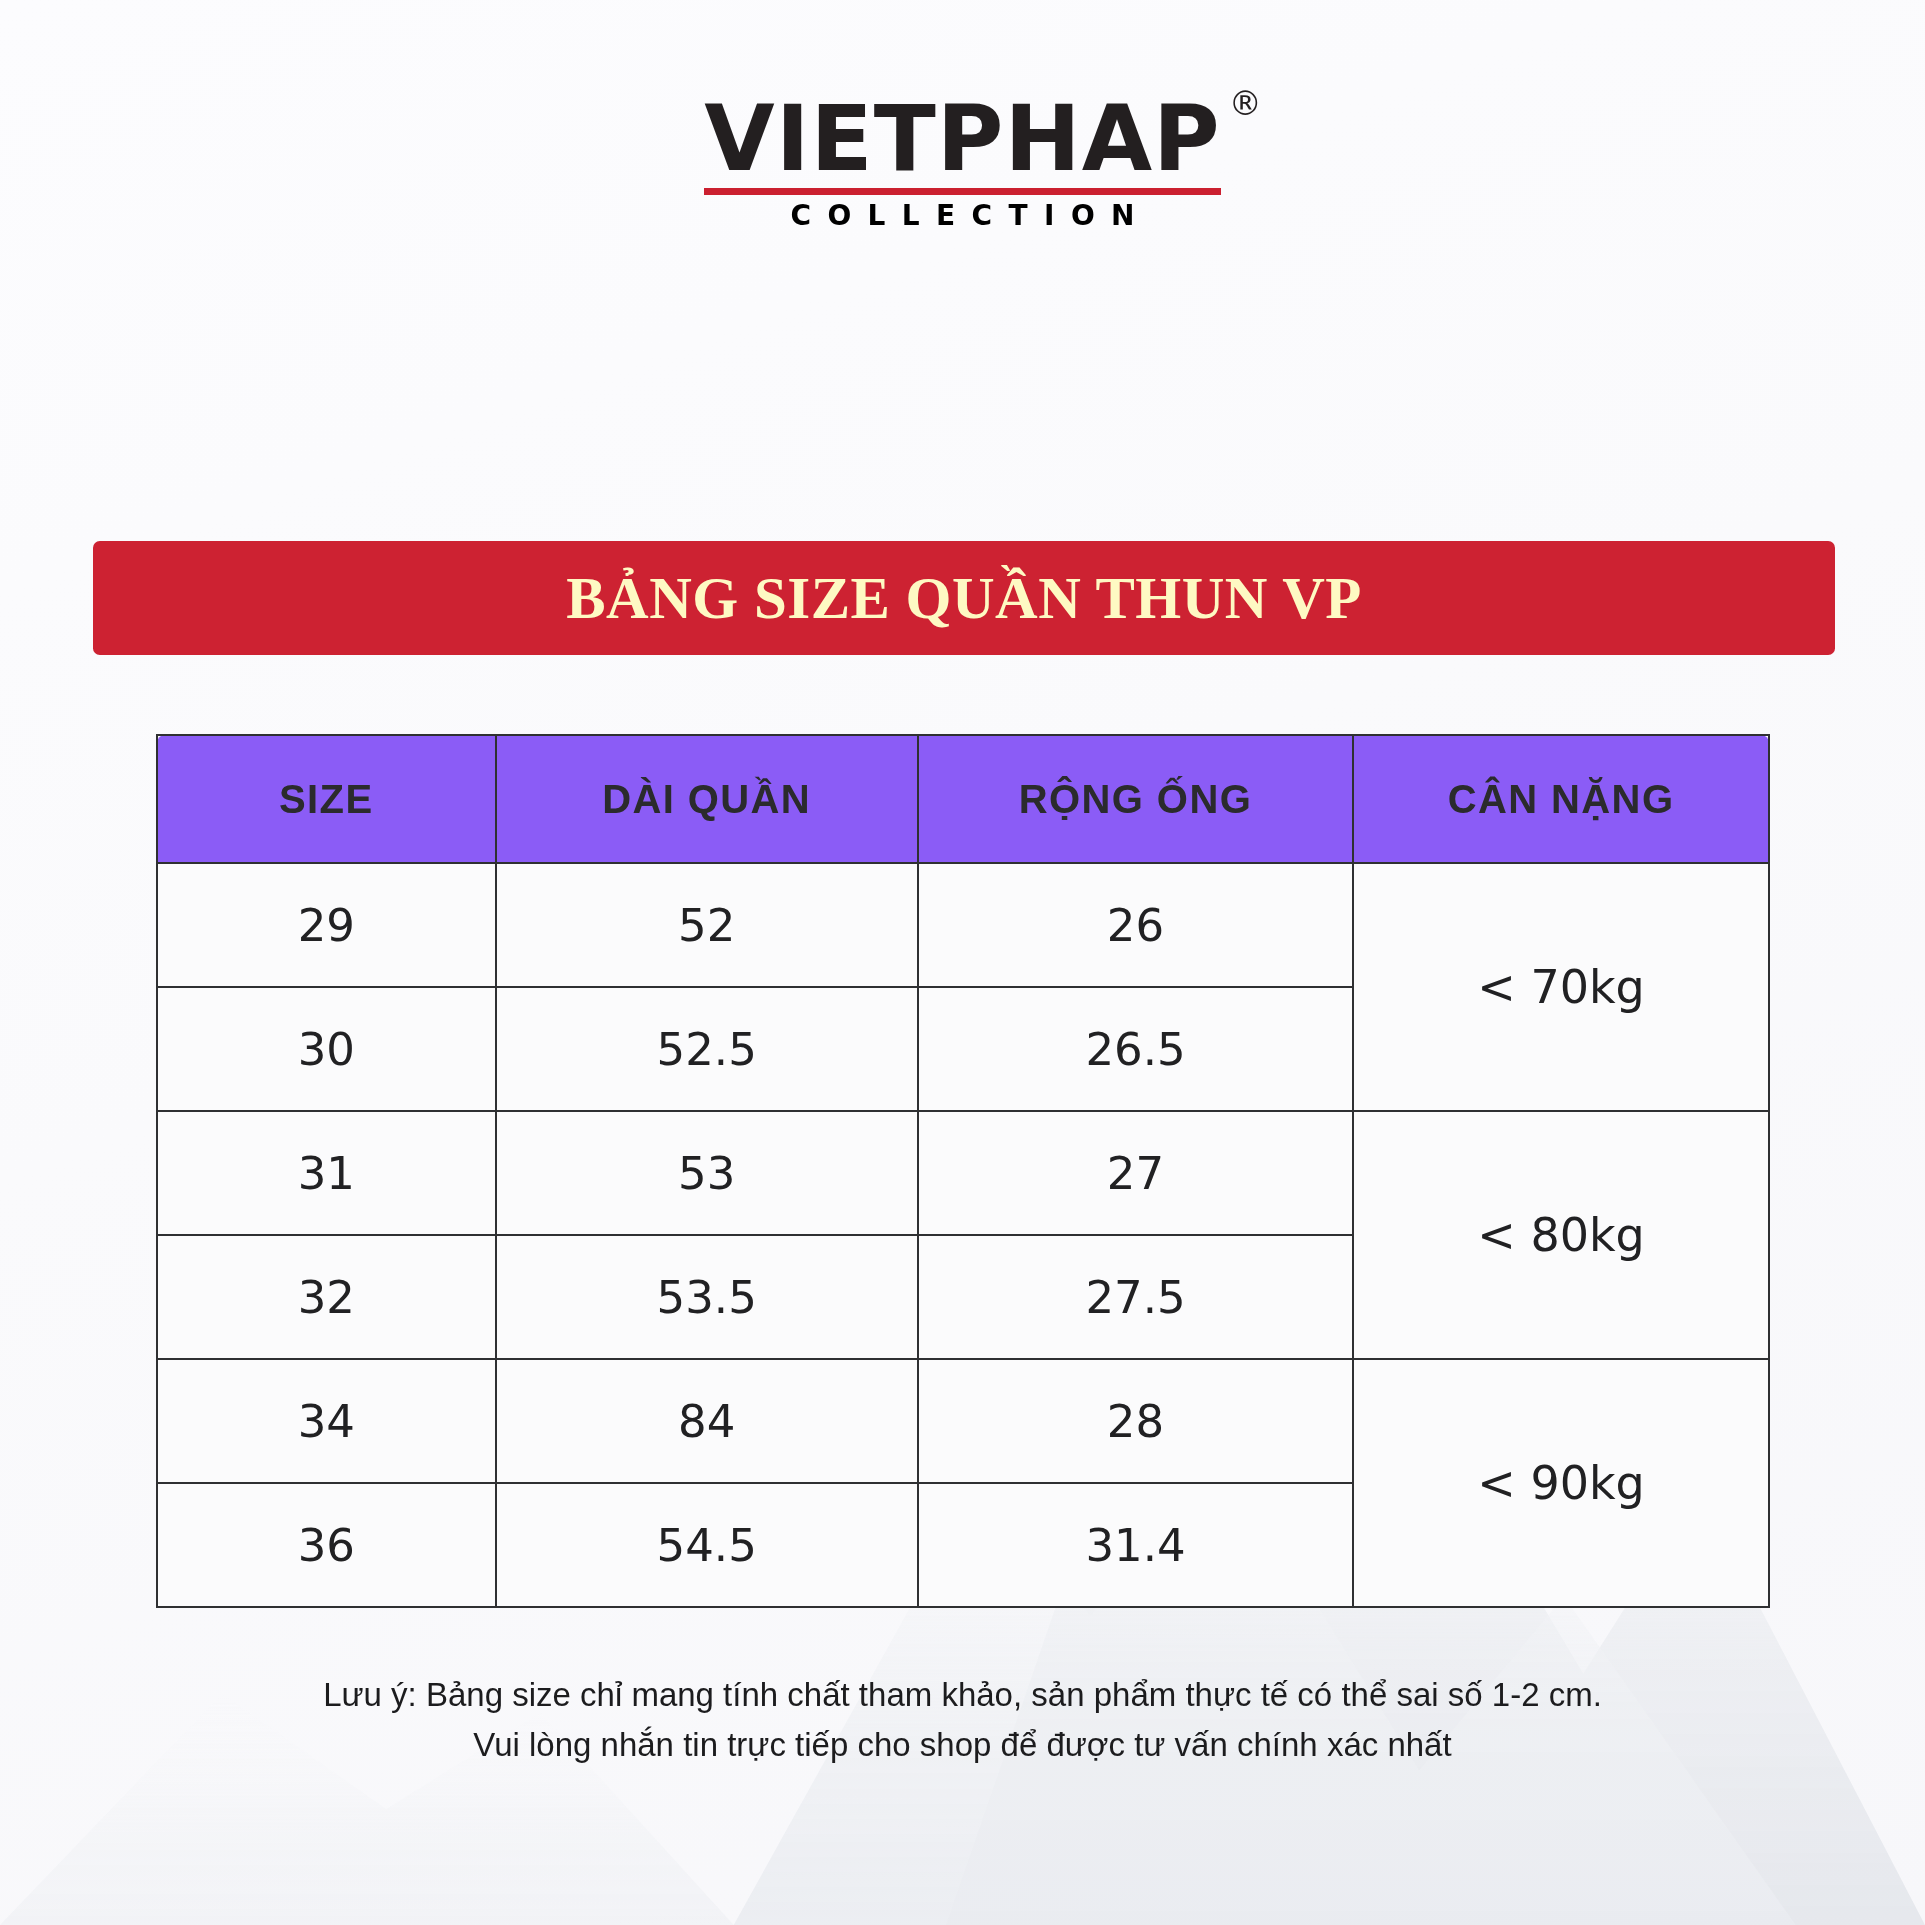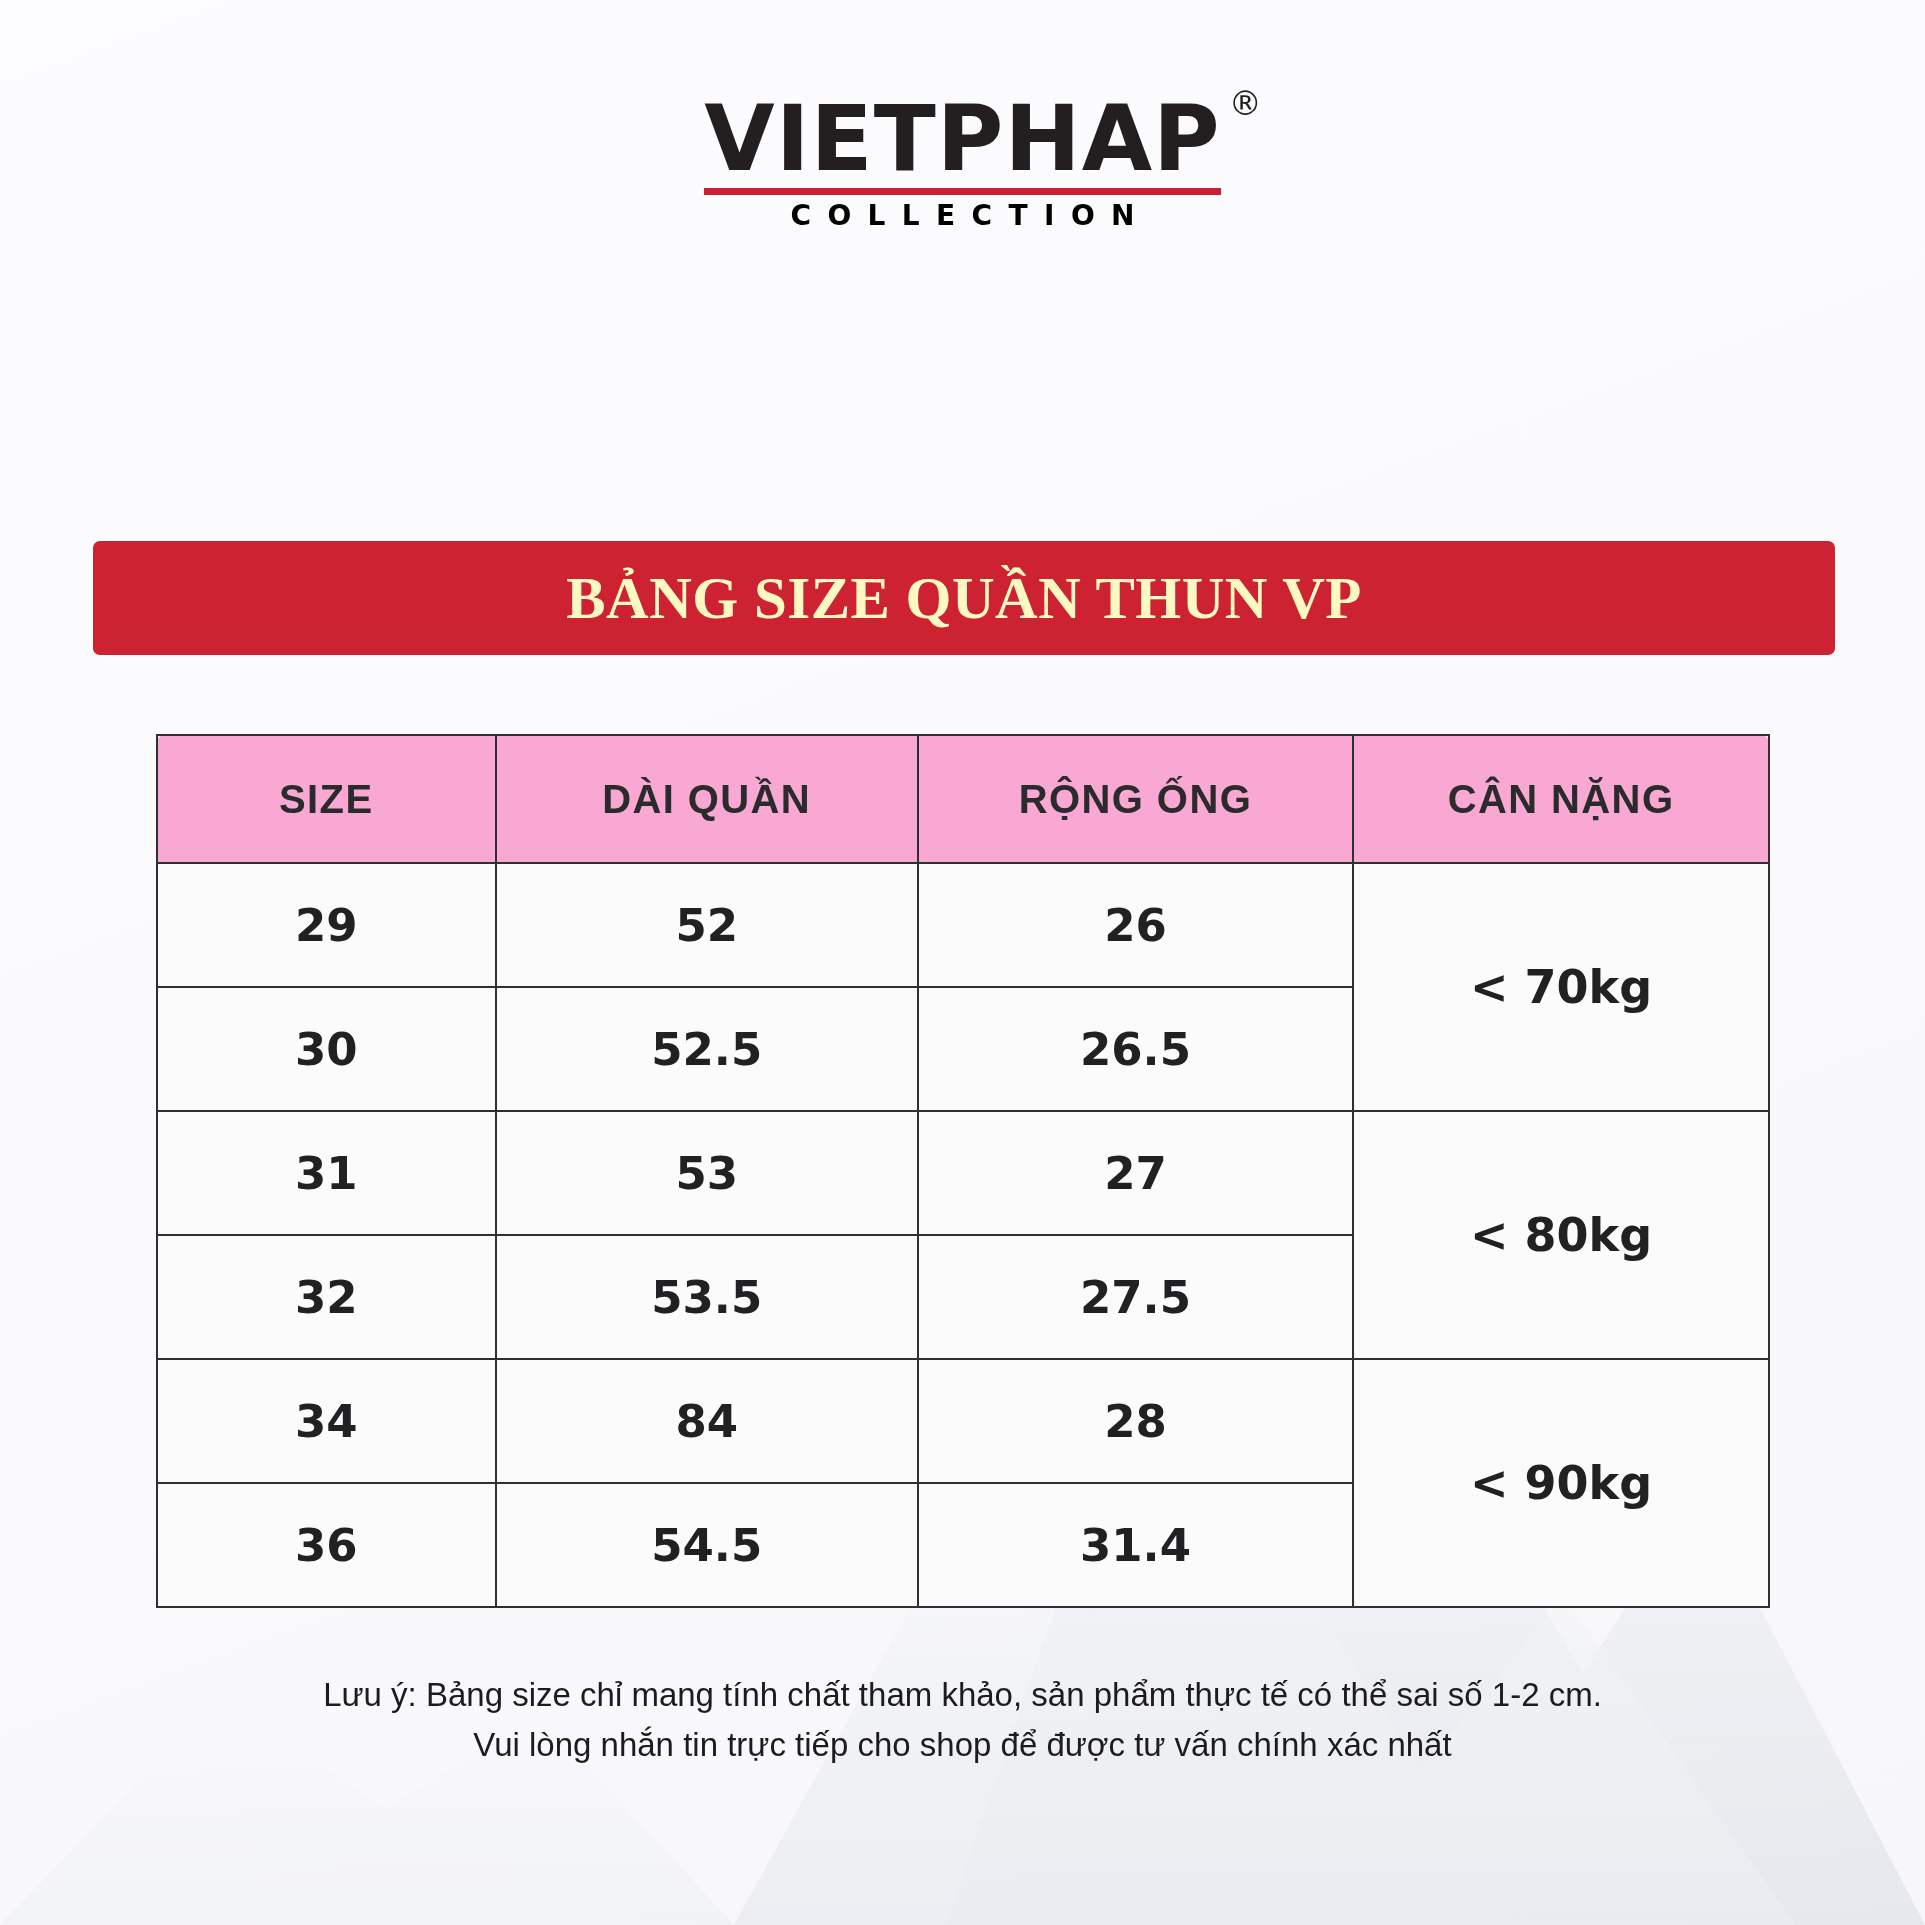--- a/index.html
+++ b/index.html
@@ -121,35 +121,35 @@
     border-collapse: collapse;
     table-layout: fixed;
   }
   table.size-table th,
   table.size-table td {
     border: 2.9px solid #2f3032;
     text-align: center;
     vertical-align: middle;
   }
   table.size-table thead th {
-    background: #f9a8d4;
+    background: #8b5cf6;
     height: 124px;
     font-family: "Liberation Sans", sans-serif;
     font-weight: 700;
     font-size: 40px;
     letter-spacing: 1.4px;
     color: #2b2b2d;
   }
   table.size-table thead th:first-child { border-top-left-radius: 7.7px; }
   table.size-table thead th:last-child  { border-top-right-radius: 7.7px; margin-top: 8px; }
   table.size-table tbody td {
     background: #fbfbfc;
     height: 120px;
     font-family: "DejaVu Sans", sans-serif;
-    font-weight: 700;
+    font-weight: 400;
     font-size: 45px;
     color: #212123;
   }
   table.size-table tbody td.weight-cell {
     font-size: 46px;
   }
   col.col-size   { width: 21.0%; }
   col.col-len    { width: 26.2%; }
   col.col-width  { width: 27.0%; }
   col.col-weight { width: 25.8%; }

